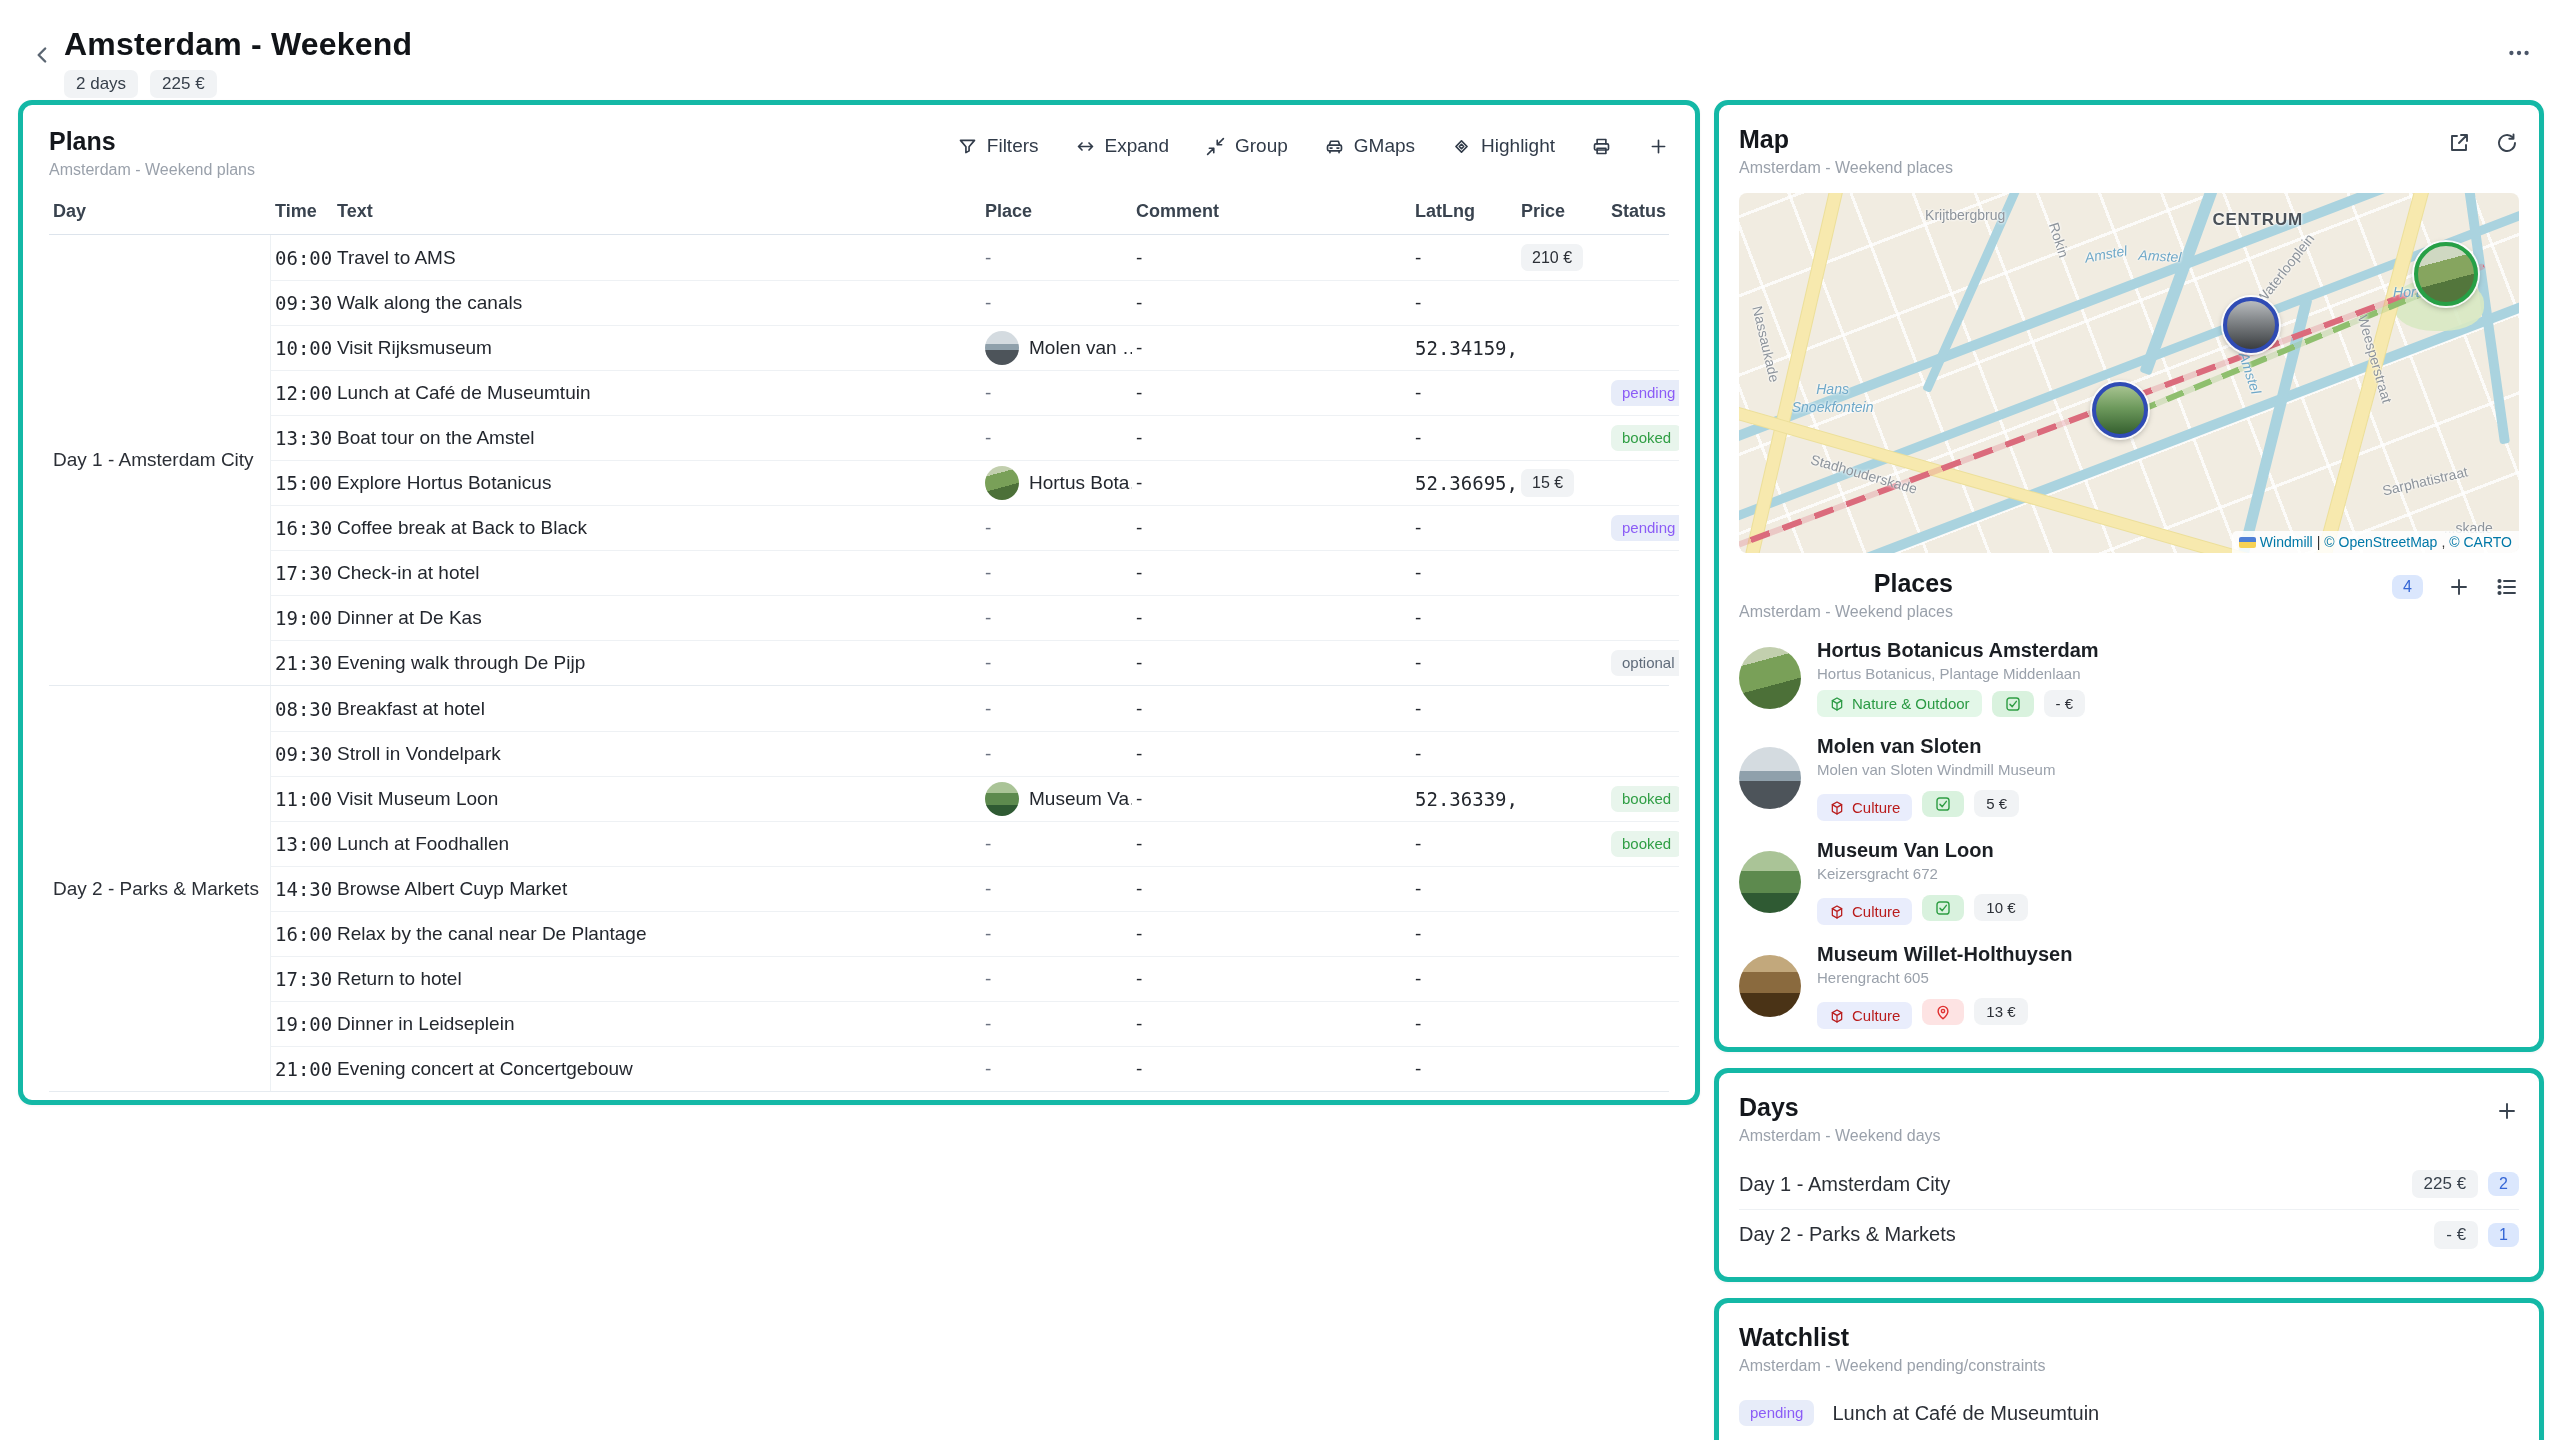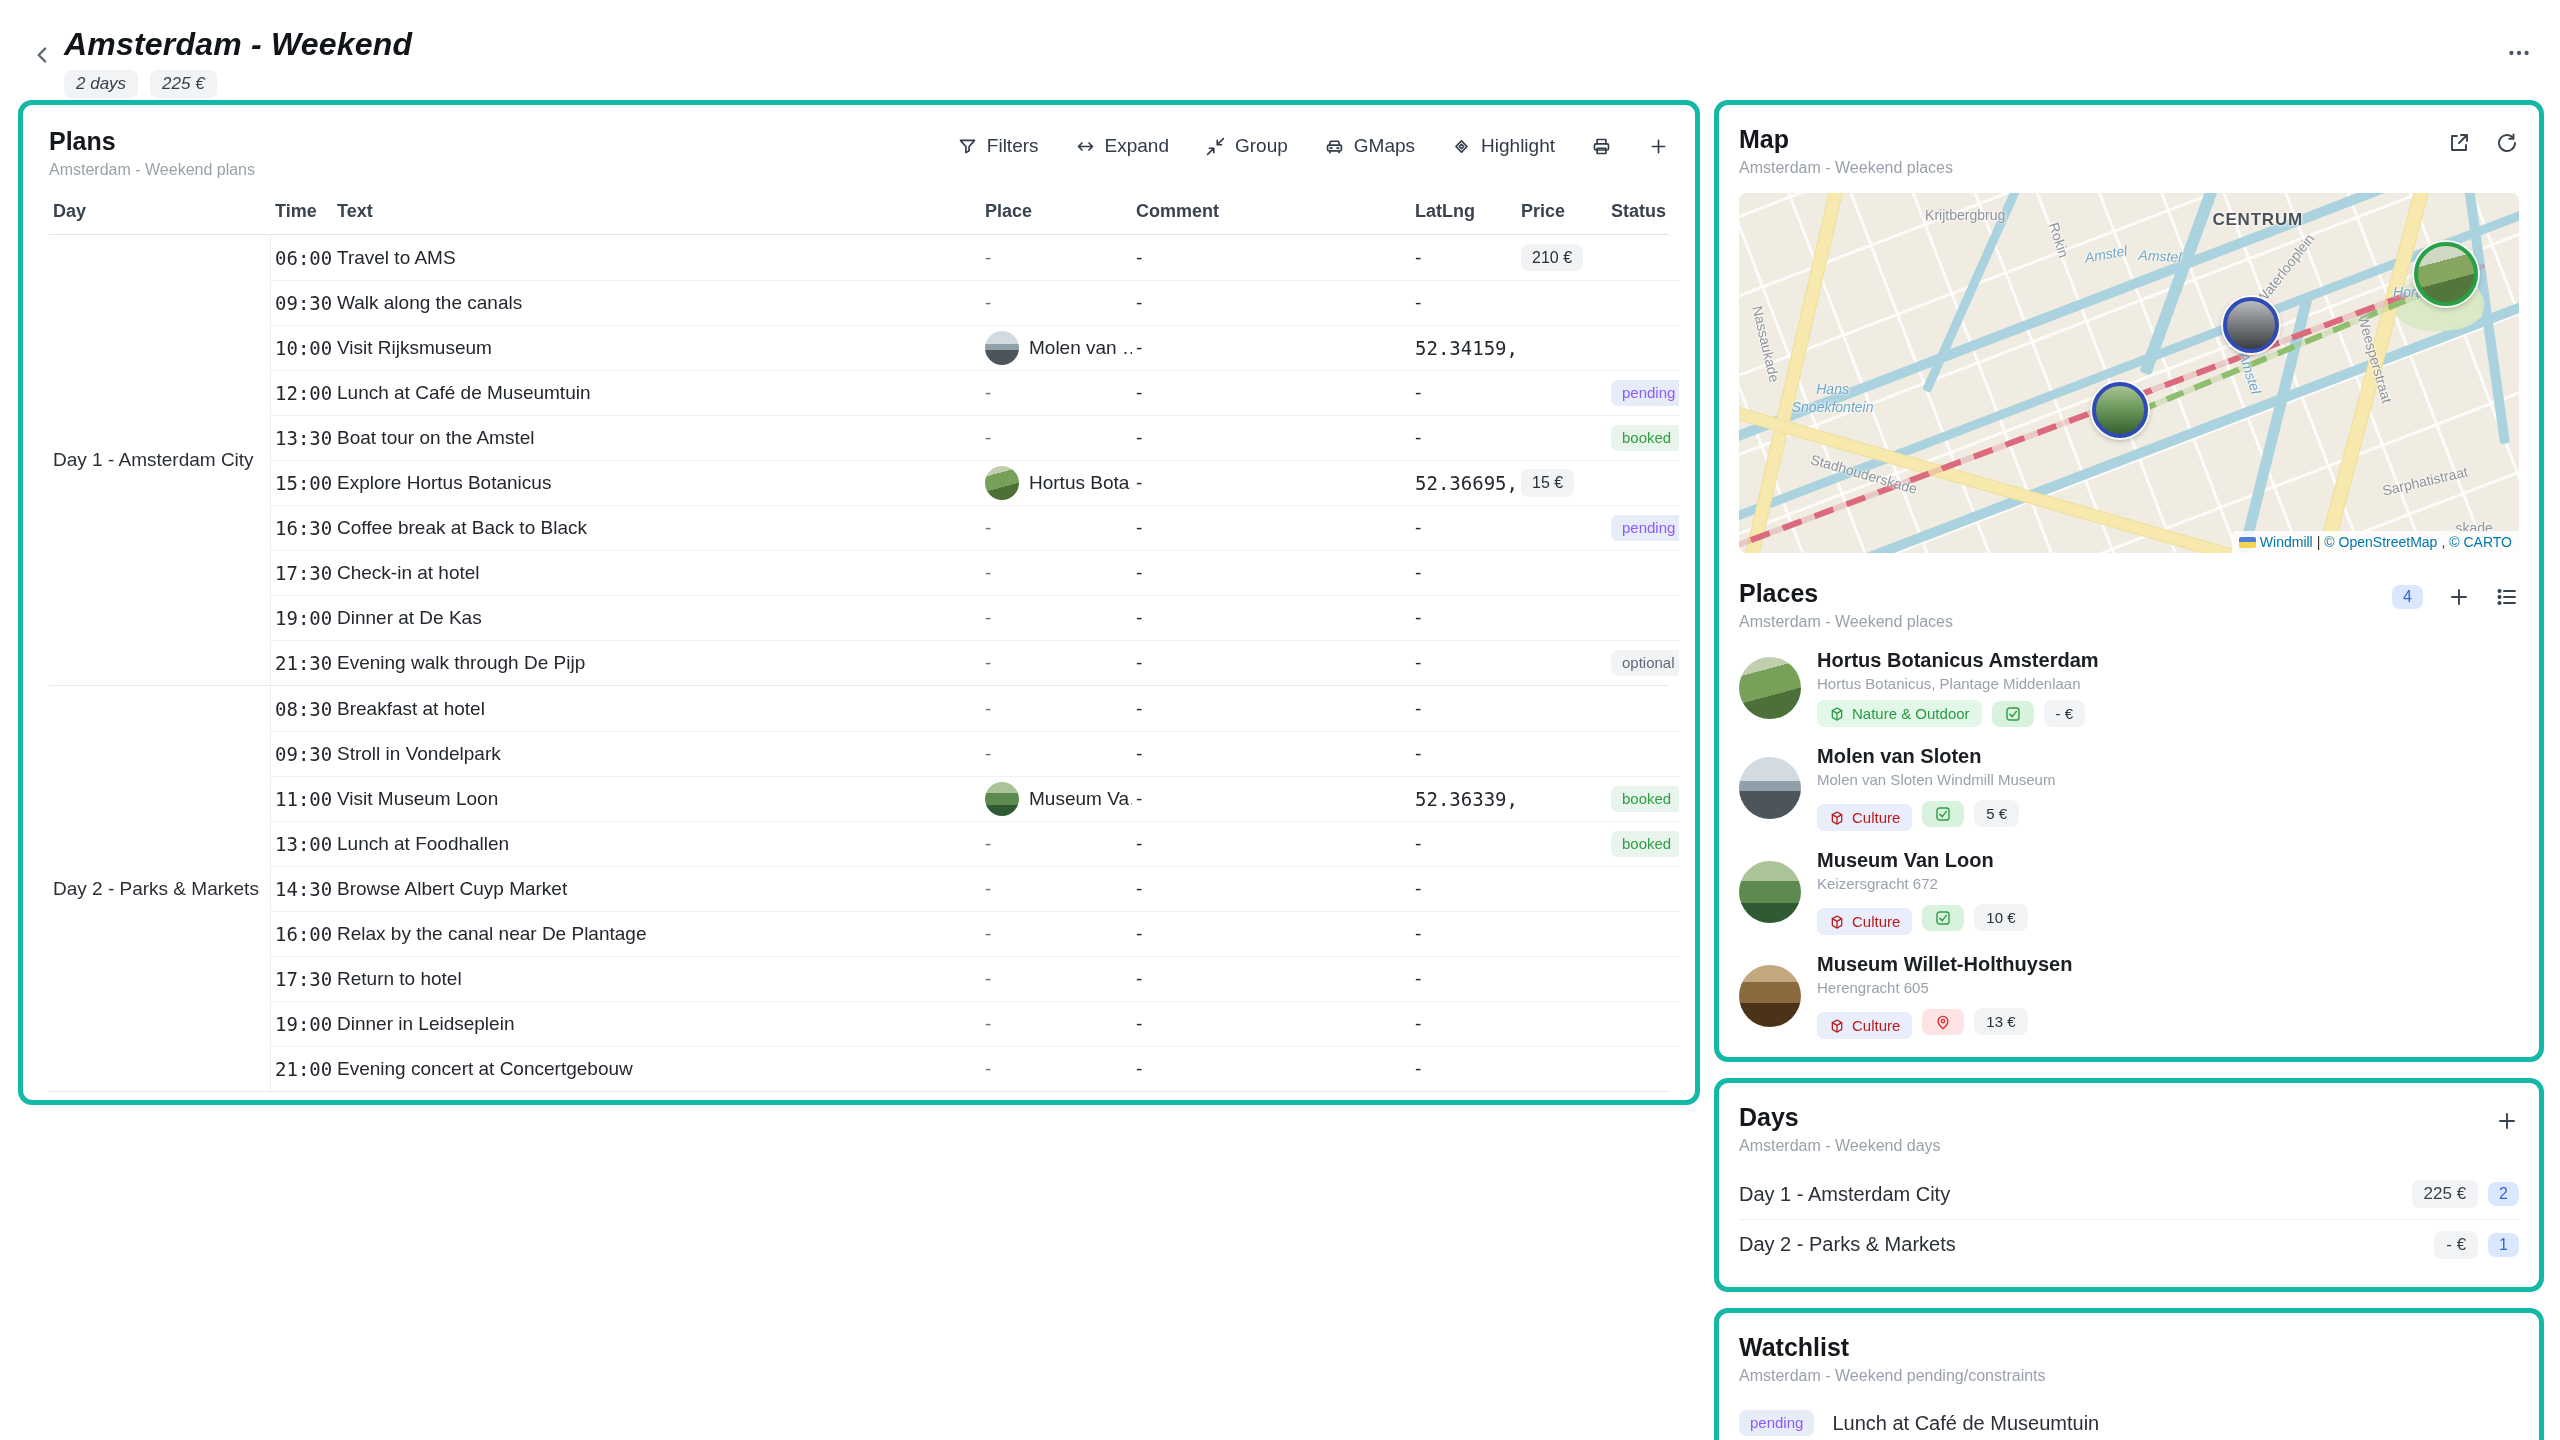--- a/index.html
+++ b/index.html
@@ -1,20 +1,20 @@
 <!DOCTYPE html>
 <html><head>
 <meta charset="utf-8">
 <style>
   * { box-sizing: border-box; margin: 0; padding: 0; }
   html,body { width:2560px; height:1440px; overflow:hidden; background:#fff;
     font-family:"Liberation Sans", sans-serif; color:#2b2f36; }
 
   
-  .top { position:relative; height:100px; padding:26px 30px 0 30px;font-style:italic; }
+  .top { position:relative; height:100px; padding:26px 30px 0 30px; }
   .back { position:absolute; left:26px; top:38px; width:34px; height:34px; border:0; background:none;
     color:#5b6672; cursor:pointer; display:flex; align-items:center; justify-content:center; }
   .back svg { width:26px; height:26px; }
   .titleblock { margin-left:34px; }
   .h-title { font-size:32px; font-weight:700; color:#111418; letter-spacing:.2px; }
   .h-badges { display:flex; gap:12px; margin-top:7px; }
   .pill-gray { background:#f1f3f5; color:#363f4a; border-radius:7px; padding:4px 12px; font-size:17px; }
   .menu-dots { position:absolute; right:28px; top:40px; border:0; background:none; color:#4a5568; cursor:pointer; }
   .menu-dots svg { width:26px; height:26px; }
 
@@ -89,21 +89,21 @@
   .mk-hortus { background:linear-gradient(165deg,#cfd8c2 0 30%,#86a55f 30% 60%,#53763c 60%); }
   .mk-interior { background:linear-gradient(180deg,#b9bcbf 0,#7d8184 45%,#3a3d40 100%); }
   .mk-garden { background:linear-gradient(180deg,#a7c390 0,#6e9a5d 45%,#35602f 100%); }
   .attrib { position:absolute; right:0; bottom:0; background:rgba(255,255,255,.85);
     font-size:14px; color:#333; padding:3px 7px; border-top-left-radius:5px; display:flex; gap:4px; align-items:center; }
   .attrib a { color:#0078a8; text-decoration:none; }
   .flag { width:17px; height:11px; border-radius:2px; display:inline-block;
     background:linear-gradient(180deg,#4e7fd6 0 50%,#f7d154 50%); }
 
   
-  .places-head { display:flex; align-items:flex-start; justify-content:space-between; margin-top:26px; }
+  .places-head { display:flex; align-items:flex-start; justify-content:space-between; margin-top:16px;text-align:right; }
   .place-item { display:flex; align-items:center; margin-top:18px; cursor:pointer; }
   .av62 { width:62px; height:62px; }
   .pi-body { margin-left:16px; }
   .pi-name { font-size:20px; font-weight:700; color:#1b1f24; }
   .pi-sub { font-size:15px; color:#9aa1ab; margin-top:3px; }
   .pi-tags { display:flex; gap:10px; margin-top:8px; align-items:center; }
   .tag { display:inline-flex; align-items:center; gap:7px; border-radius:7px; padding:5px 12px; font-size:15px; }
   .tag svg { width:16px; height:16px; }
   .tag-blue { background:#e9edfc; color:#b91c1c;margin-top:8px; }
   .tag-green { background:#e3f7e8; color:#2b9a44; }

